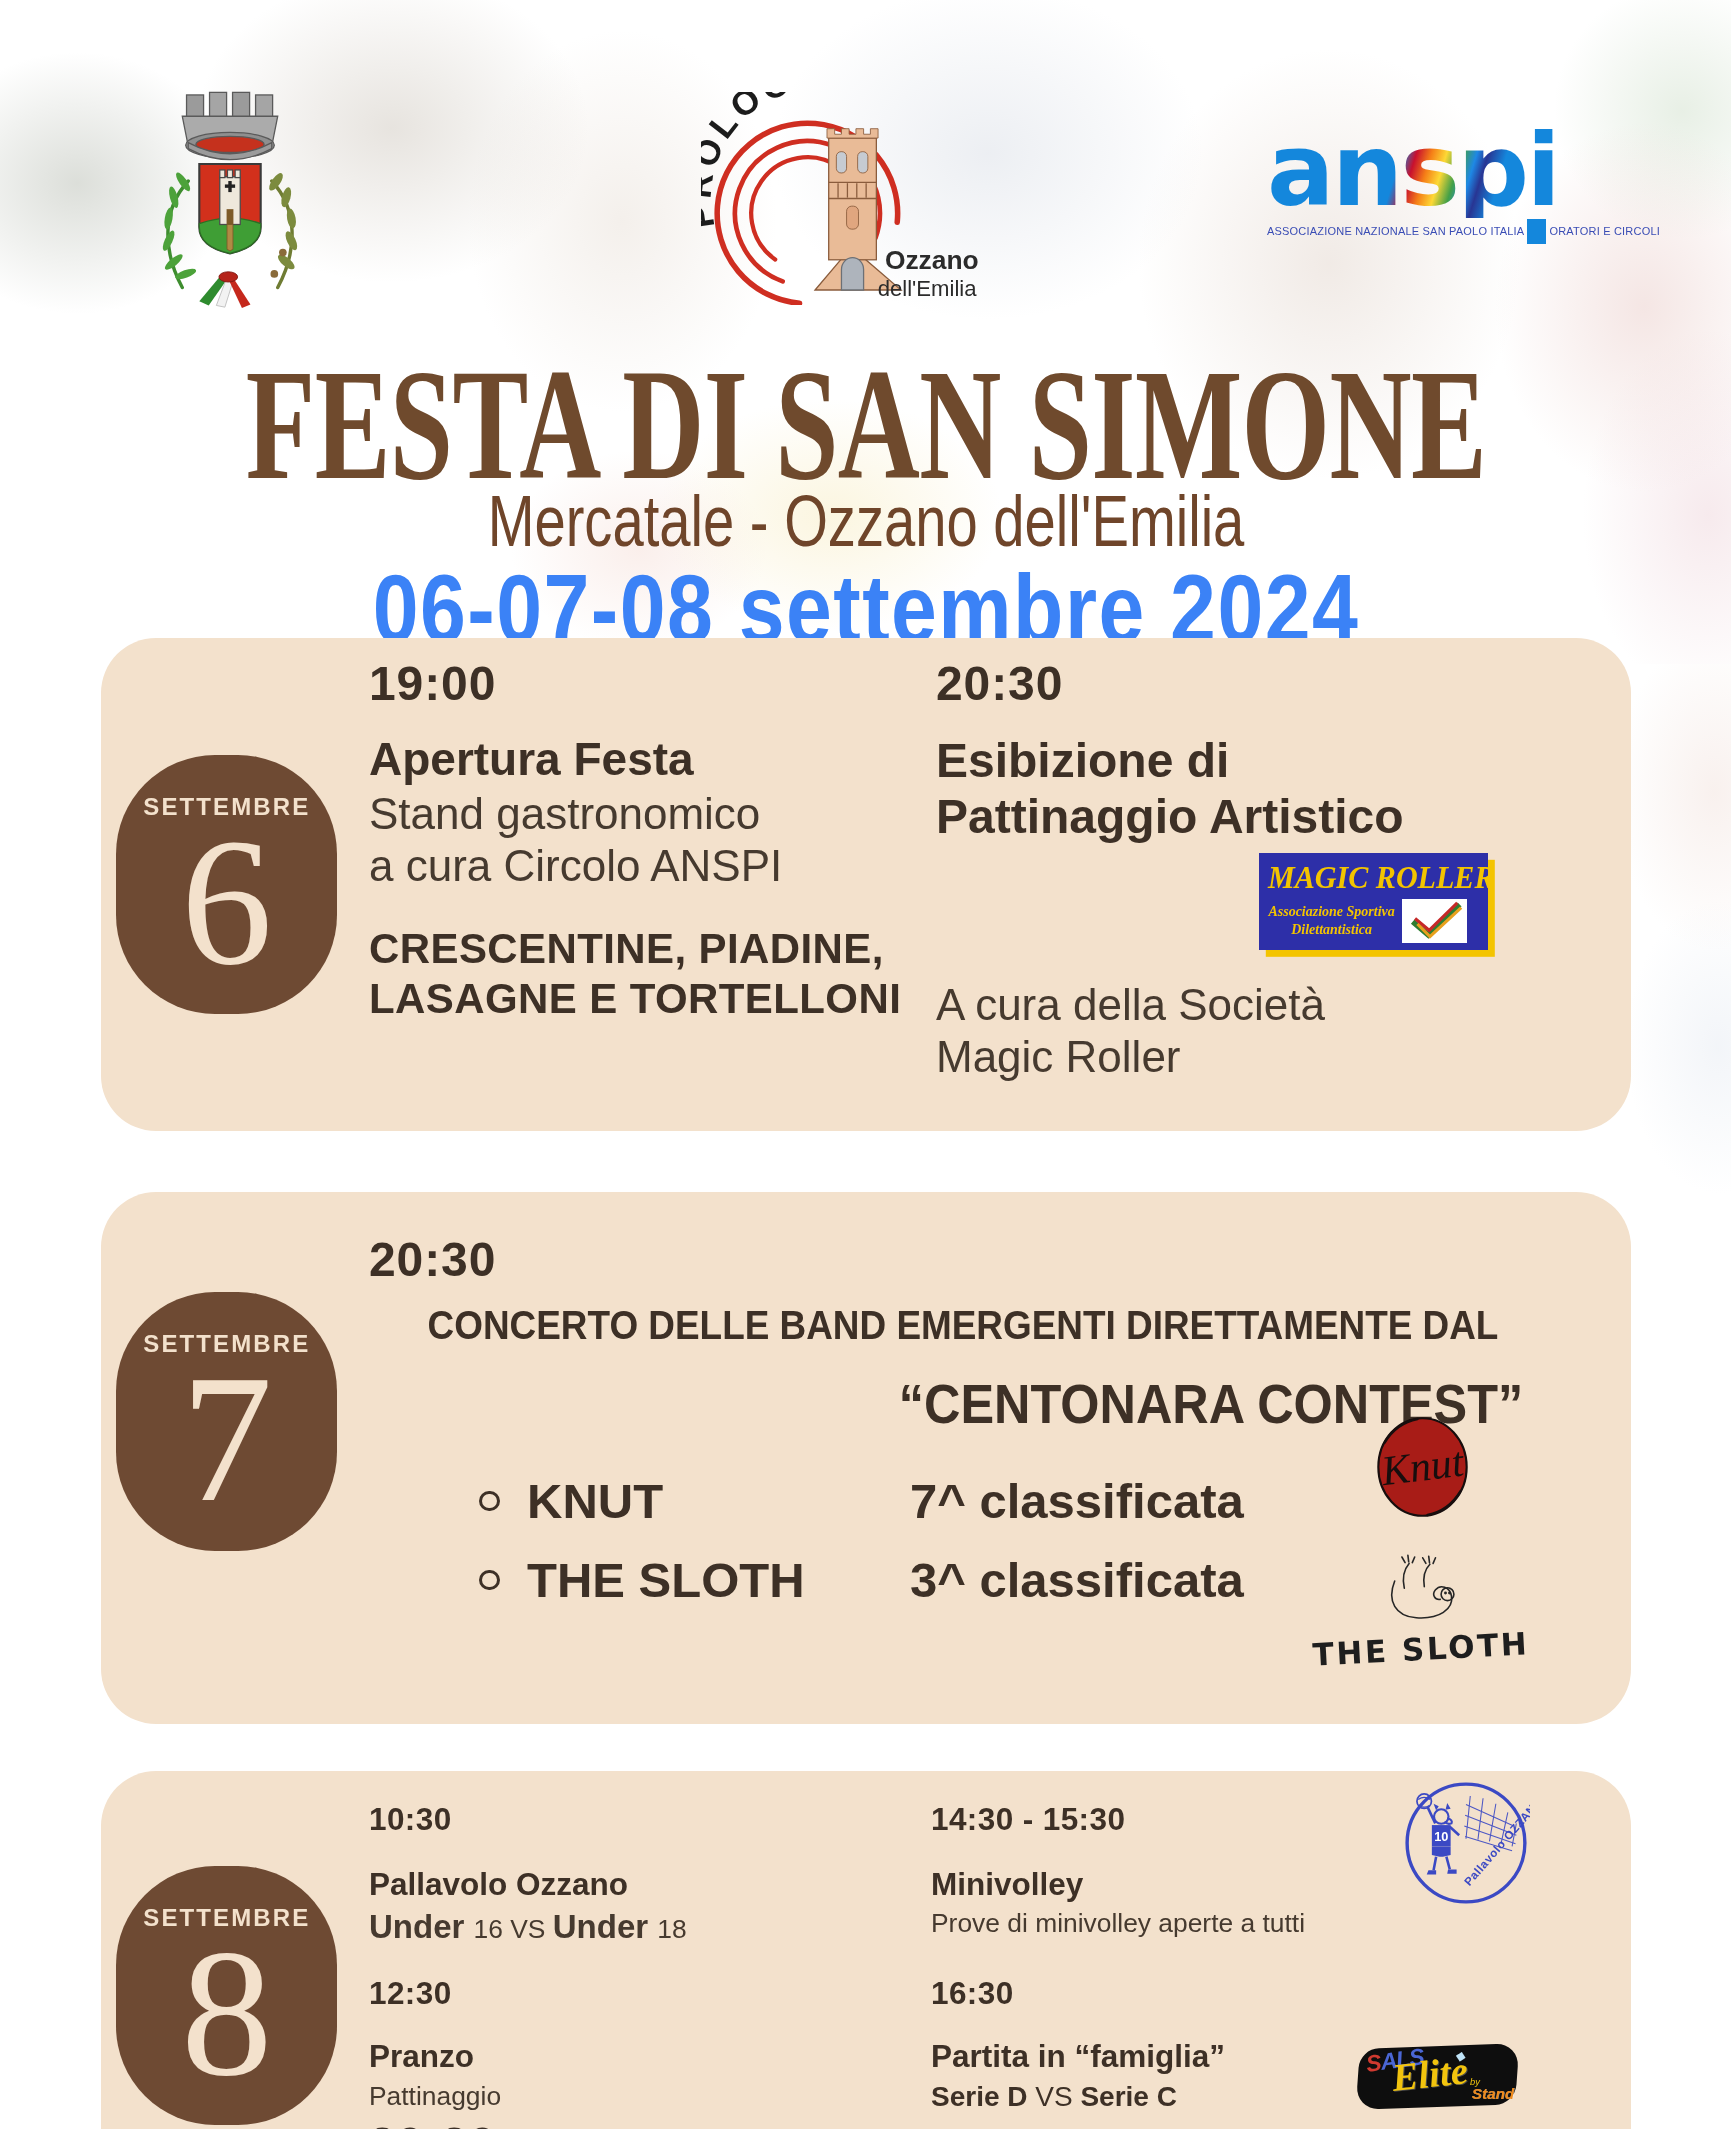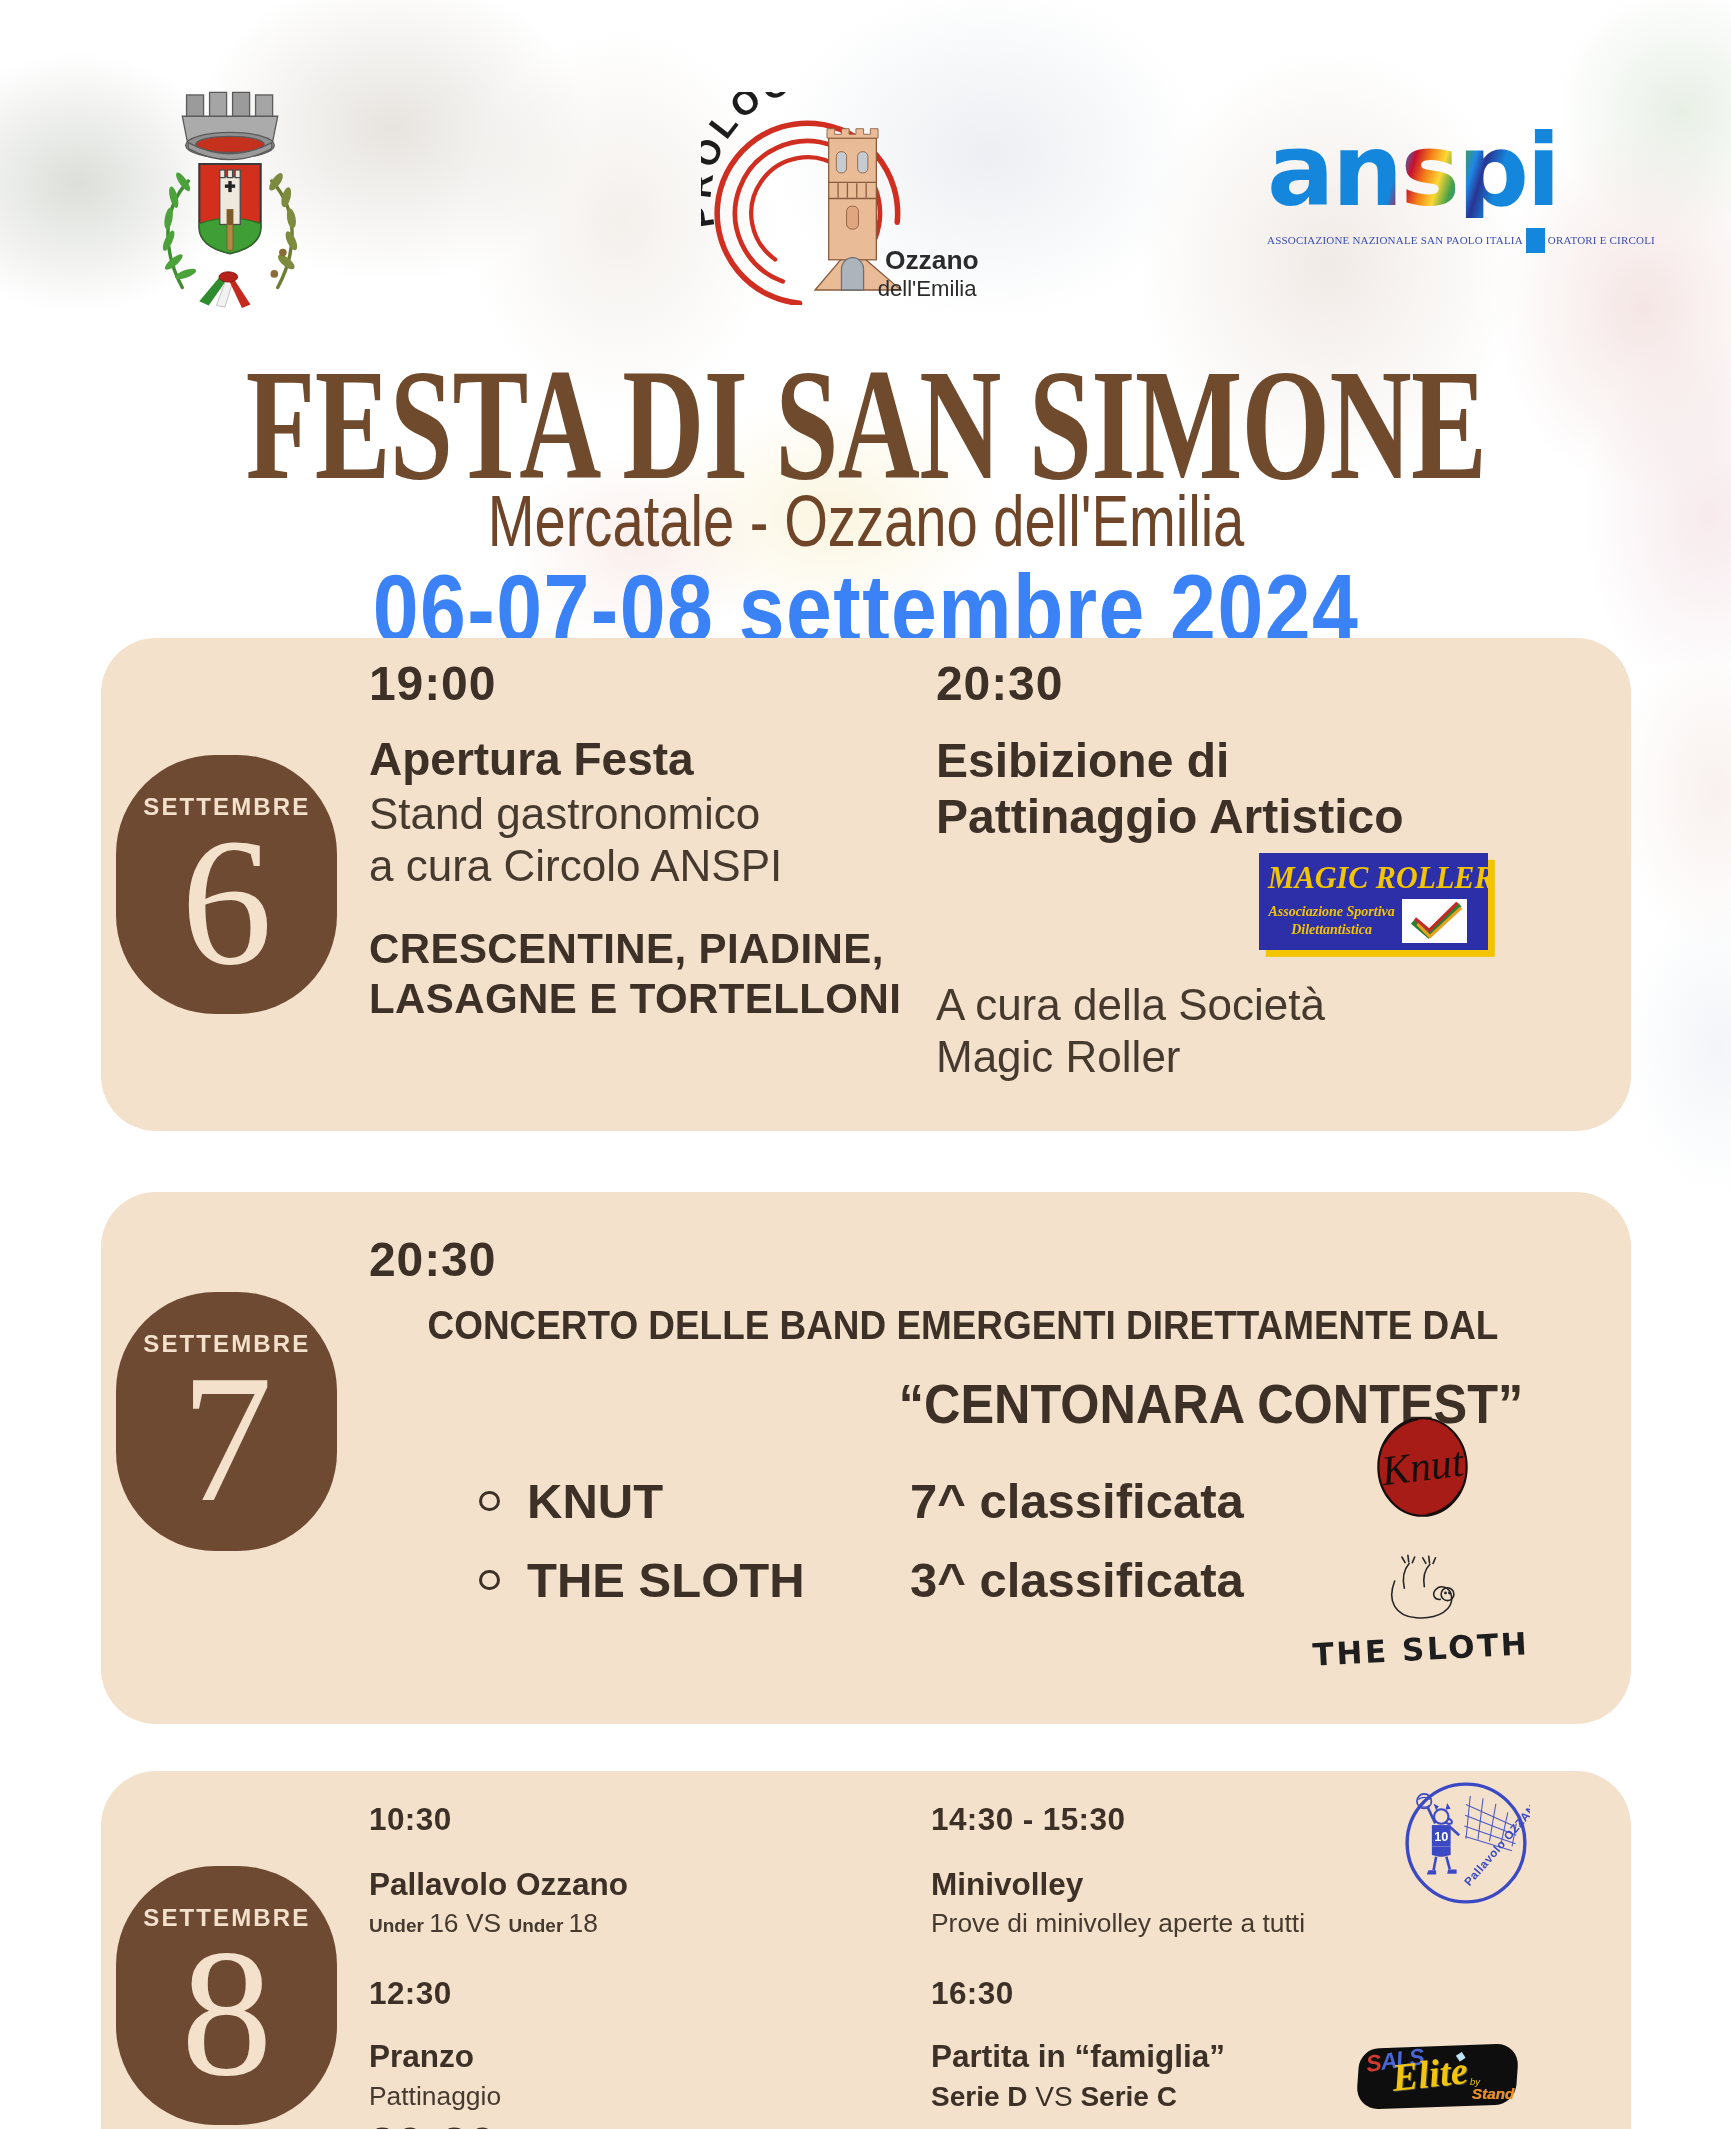--- a/index.html
+++ b/index.html
@@ -26,22 +26,22 @@
       radial-gradient(128px 204px at 183px 383px, rgba(214,222,234,.30), transparent 72%);}
 
   
   .crest{left:149px;top:83px;width:162px;height:228px;}
   .proloco{left:701px;top:92px;width:332px;height:213px;}
   .anspi{left:1267px;top:123px;width:349px;height:136px;}
   .anspi-word{font-family:"DejaVu Sans",sans-serif;font-weight:800;font-size:100px;line-height:.95;
     letter-spacing:-2.6px;
     background-image:linear-gradient(107deg,#1487dc 0%,#1487dc 38%,#c8102e 42%,#f57f17 46%,#fdd835 50%,#43a047 54%,#1e88e5 58%,#283593 61%,#1487dc 66%,#1487dc 100%);
     -webkit-background-clip:text;background-clip:text;color:transparent;}
-  .anspi-tagline{display:flex;align-items:flex-start;gap:3px;margin-top:16px;
-    font-size:11px;color:#3a4db5;letter-spacing:0.2px;white-space:nowrap;font-family:Liberation Serif, serif;}
+  .anspi-tagline{display:flex;align-items:flex-start;gap:3px;margin-top:7px;
+    font-size:11px;color:#3a4db5;letter-spacing:0.2px;white-space:nowrap;}
   .anspi-square{width:19px;height:25px;background:#1487dc;margin-top:-6px;flex:0 0 auto;}
 
   
   .hline{position:absolute;white-space:nowrap;left:50%;transform:translateX(-50%);}
   .hline>span{display:inline-block;transform-origin:50% 50%;}
   .title{top:346px;font-family:"Liberation Serif",serif;font-weight:700;font-size:158px;line-height:1;color:#6f4a2d;}
   .title>span{transform:scaleX(.72);letter-spacing:-0.9px;}
   .subtitle{top:480px;font-size:72px;font-weight:400;color:#6f452a;}
   .subtitle>span{transform:scaleX(.78);}
   .dateline{top:553px;font-family:Liberation Sans, sans-serif;font-weight:700;font-size:97px;color:#3b82f6;}
@@ -90,21 +90,21 @@
   .band-row{display:grid;grid-template-columns:48px 383px auto;align-items:center;
     font-size:49px;font-weight:700;color:#3d3026;}
   .band-marker{width:14.5px;height:14.5px;border:3.8px solid #3d3026;border-radius:50%;}
   .knut-svg{left:1271px;top:221px;width:101px;height:108px;}
   .sloth-svg{left:1278px;top:361px;width:89px;height:72px;}
   .sloth-label{left:1201px;top:439px;width:238px;text-align:center;font-family:"DejaVu Sans",sans-serif;
     font-size:31px;font-weight:600;letter-spacing:2.6px;transform:rotate(-3deg);color:#1e1e1e;}
 
   
   .c3-lt1{left:268px;top:30px;}   .c3-lti1{left:268px;top:95px;}  .c3-lu{left:268px;top:137px;font-size:26.4px;}
-  .c3-lu b{font-size:19px;} 
+  .c3-lu b{font-size:33px;} 
   .c3-lt2{left:268px;top:204px;}  .c3-lti2{left:268px;top:267px;}  .c3-ld2{left:268px;top:310px;}
   .c3-rt1{left:830px;top:30px;}  .c3-rti1{left:830px;top:95px;} .c3-rd1{left:830px;top:137px;}
   .c3-rt2{left:830px;top:204px;} .c3-rti2{left:830px;top:267px;}
   .c3-serie{left:830px;top:310px;font-size:28px;font-weight:700;}
   .c3-serie .vs{font-weight:400;}
   .c3-2030{left:268px;top:346px;}
   .pall-svg{left:1301px;top:7.7px;width:128px;height:128px;}
   .salselite{left:1254px;top:272px;width:166px;height:68px;}
   .se-blob{position:absolute;inset:2.6px 4.3px 4.3px 2.6px;background:#0e0e0e;border-radius:19px 23px 19.6px 23px;
     transform:skewX(-6deg) rotate(-2deg);}

